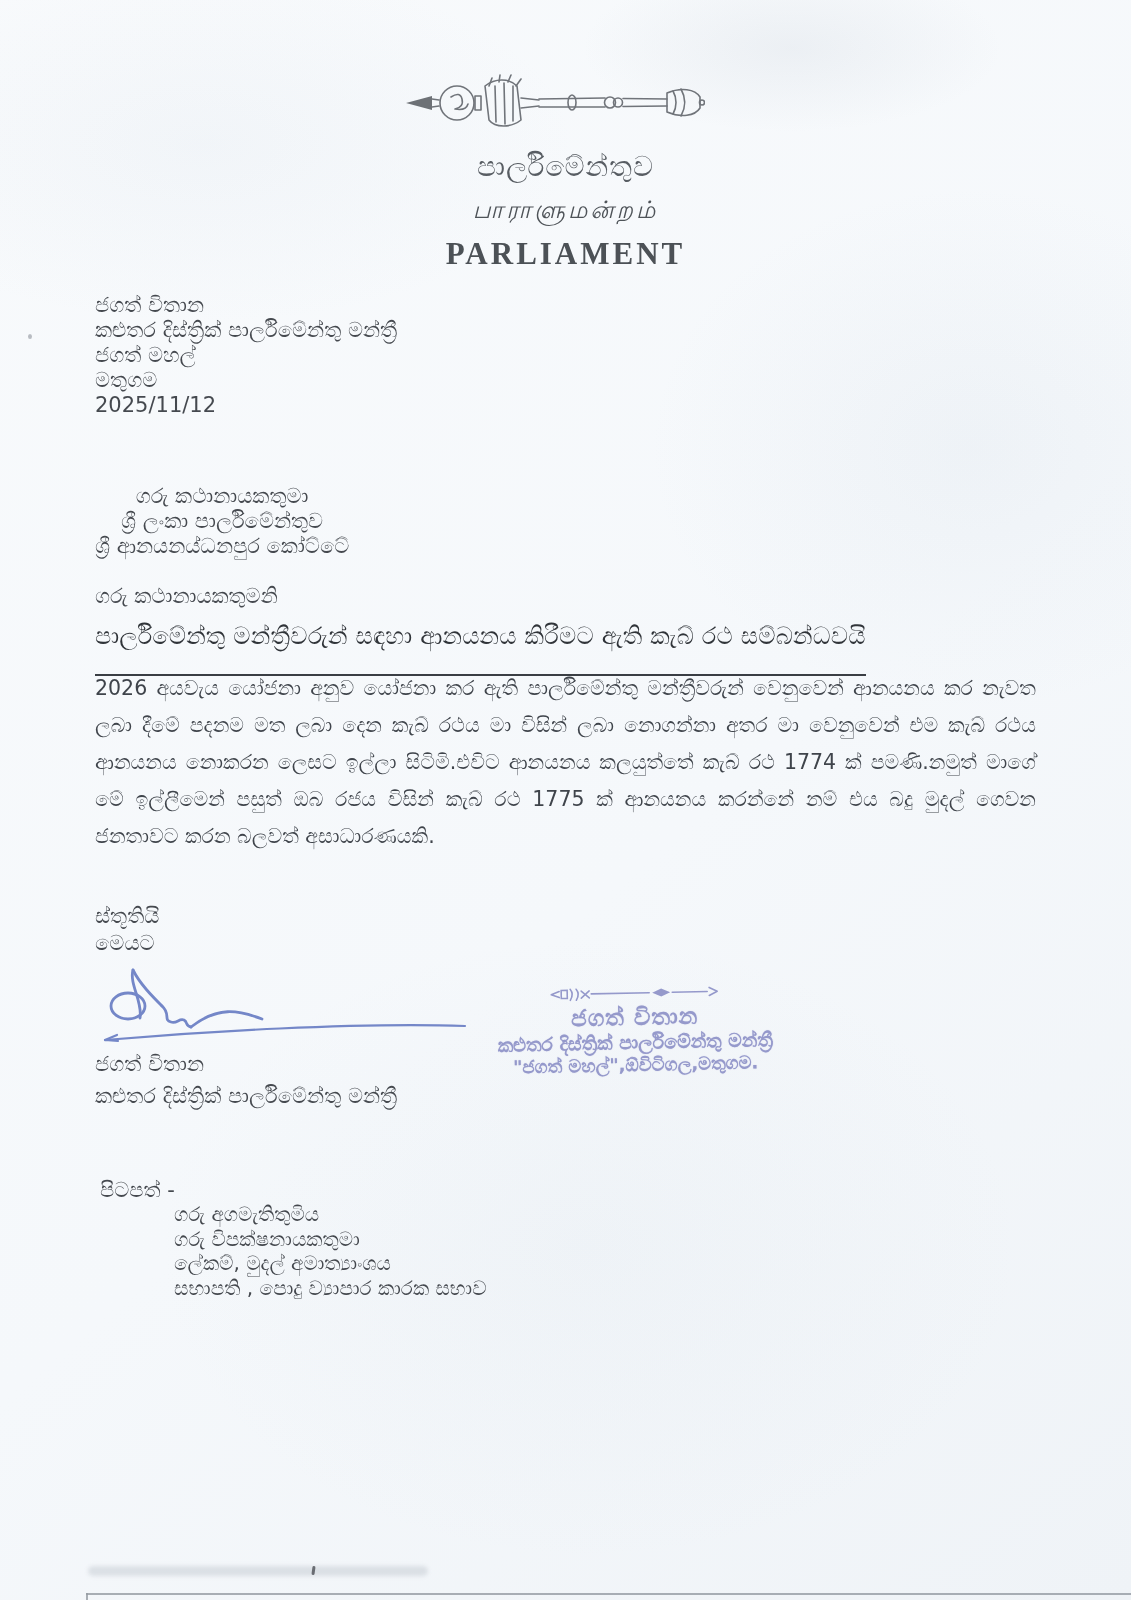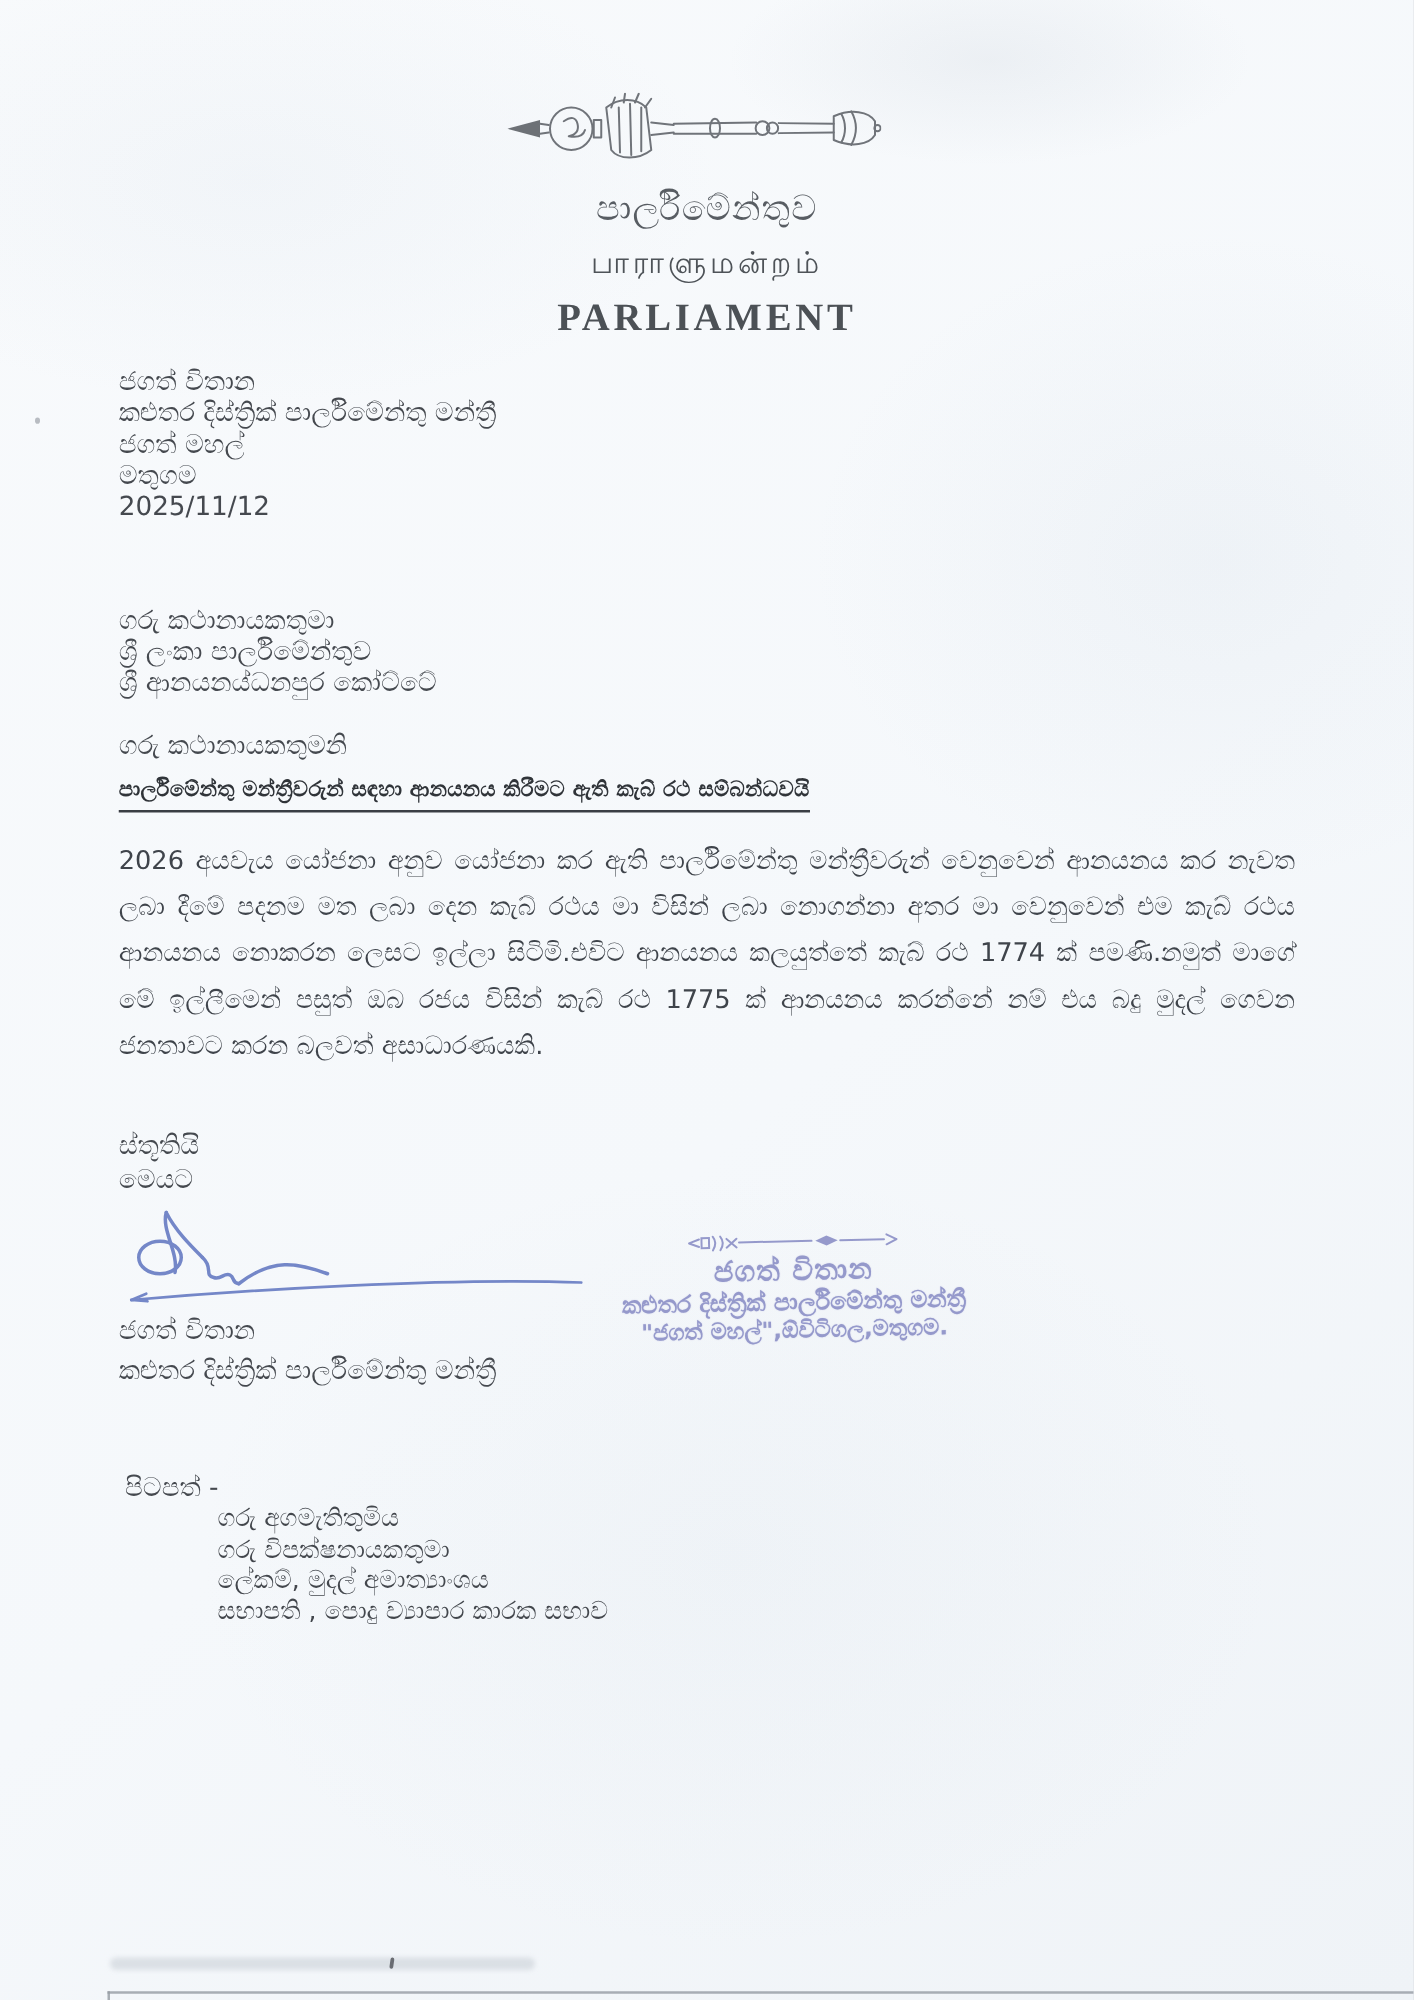--- a/index.html
+++ b/index.html
@@ -16,31 +16,31 @@
     content:"";position:absolute;inset:0;pointer-events:none;
     background:
       radial-gradient(620px 300px at 18% 9%, rgba(188,203,219,.10), transparent 60%),
       radial-gradient(520px 420px at 86% 28%, rgba(184,199,214,.12), transparent 62%),
       radial-gradient(720px 520px at 52% 78%, rgba(189,204,217,.09), transparent 60%),
       radial-gradient(300px 120px at 70% 3%, rgba(170,182,196,.14), transparent 70%);
   }
   .abs{position:absolute;}
   .centered{left:0;right:0;text-align:center;}
   .title-si{top:150px;font-size:28px;letter-spacing:1px;color:#585d63;}
-  .title-ta{top:196px;font-size:24px;letter-spacing:3px;
+  .title-ta{top:196px;font-size:24px;font-style:italic;letter-spacing:3px;
             font-family:"DejaVu Serif","Liberation Serif",serif;color:#4e5358;}
   .title-en{top:236px;font-size:31px;font-weight:700;letter-spacing:3px;
             font-family:"Liberation Serif","DejaVu Serif",serif;color:#4c5156;}
   .textline{font-size:21px;line-height:25px;white-space:nowrap;color:#45494f;}
   .block-line{display:block;}
   .salutation{left:95px;top:584px;}
   .subject{
     left:95px;top:622px;
-    font-size:17px;font-weight:700;color:#303439;
-    border-bottom:2px solid #3a3e44;padding-bottom:6px;
+    font-size:24px;font-weight:400;color:#303439;
+    border-bottom:2px solid #3a3e44;padding-bottom:24px;
     white-space:nowrap;letter-spacing:.2px;
   }
   .para{
     left:95px;width:941px;
     font-size:20.5px;color:#3f444b;text-align:justify;
   }
   .para1{top:670px;line-height:37px;}
   .para2{top:833px;line-height:35px;}
   .closing{left:95px;}
   .sig-name{left:95px;top:1052px;}
@@ -98,21 +98,21 @@
   <div class="abs centered title-en">PARLIAMENT</div>
 
   <div class="abs textline" style="left:95px;top:293px;">
     <span class="block-line">ජගත් විතාන</span>
     <span class="block-line">කළුතර දිස්ත්‍රික් පාර්ලිමේන්තු මන්ත්‍රී</span>
     <span class="block-line">ජගත් මහල්</span>
     <span class="block-line">මතුගම</span>
     <span class="block-line">2025/11/12</span>
   </div>
 
-  <div class="abs textline" style="left:95px;top:484px;">
+  <div class="abs textline" style="left:95px;top:484px;text-align:center;">
     <span class="block-line">ගරු කථානායකතුමා</span>
     <span class="block-line">ශ්‍රී ලංකා පාර්ලිමේන්තුව</span>
     <span class="block-line">ශ්‍රී ආනයනය්ධනපුර කෝට්ටේ</span>
   </div>
 
   <div class="abs textline salutation">ගරු කථානායකතුමනි</div>
 
   <div class="abs subject">පාර්ලිමේන්තු මන්ත්‍රීවරුන් සඳහා ආනයනය කිරීමට ඇති කැබ් රථ සම්බන්ධවයි</div>
 
   <div class="abs para para1">2026 අයවැය යෝජනා අනුව යෝජනා කර ඇති පාර්ලිමේන්තු මන්ත්‍රීවරුන් වෙනුවෙන් ආනයනය කර නැවත ලබා දීමේ පදනම මත ලබා දෙන කැබ් රථය මා විසින් ලබා නොගන්නා අතර මා වෙනුවෙන් එම කැබ් රථය ආනයනය නොකරන ලෙසට ඉල්ලා සිටිමි.එවිට ආනයනය කලයුත්තේ කැබ් රථ 1774 ක් පමණි.නමුත් මාගේ මේ ඉල්ලීමෙන් පසුත් ඔබ රජය විසින් කැබ් රථ 1775 ක් ආනයනය කරන්නේ නම් එය බදු මුදල් ගෙවන ජනතාවට කරන බලවත් අසාධාරණයකි.</div>

